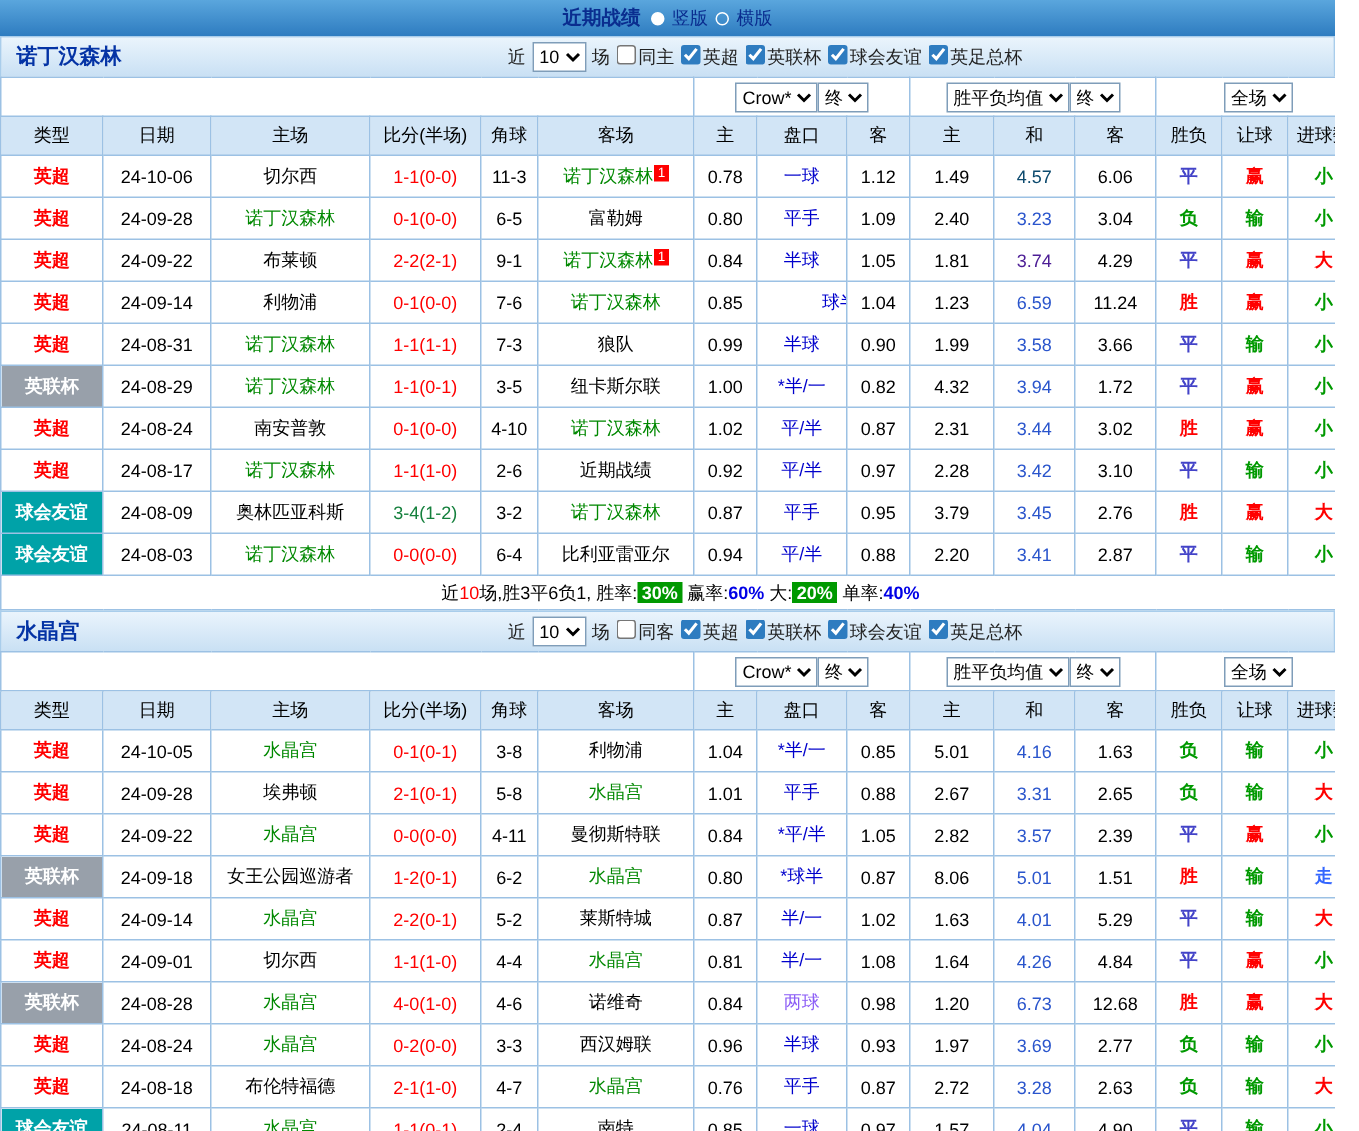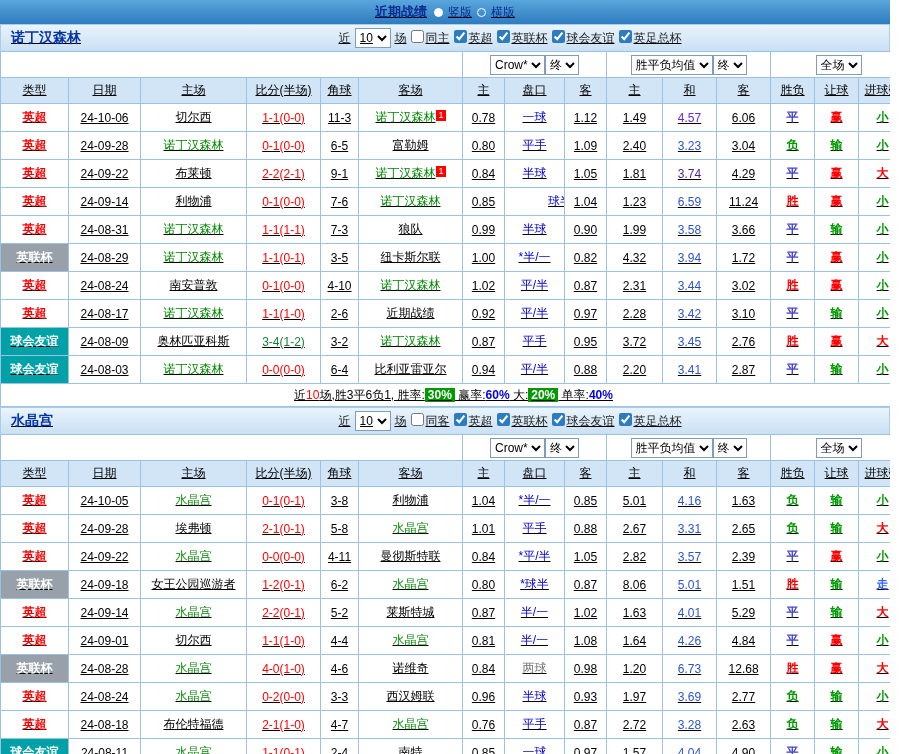--- a/index.html
+++ b/index.html
@@ -1,18 +1,18 @@
 <!DOCTYPE html>
 <html><head>
 <meta charset="utf-8">
 <style>
   * { margin:0; padding:0; box-sizing:border-box; }
   html,body { background:#fff; }
   body { font-family:"Liberation Sans","DejaVu Sans",sans-serif; }
-  #app { width:890px; height:754px; overflow:hidden; background:#fff;text-decoration:underline; }
+  #app { width:890px; height:754px; overflow:hidden; background:#fff; }
 
   
   .topbar { height:24px; background:linear-gradient(180deg,#5aa6dd,#2e7cc0);
             display:flex; align-items:center; justify-content:center; gap:7px; }
   .topbar-title { color:#0a2d8f; font-weight:bold; font-size:13px; }
   .radio-group { display:flex; align-items:center; gap:5px; }
   .radio { width:9px; height:9px; border:1px solid #fff; border-radius:50%;
            display:inline-block; background:transparent; cursor:pointer; }
   .radio.selected { background:#fff; }
   .radio-label { color:#0a2d8f; font-size:12px; }
@@ -139,21 +139,21 @@
               <td class="bold" style="color: rgb(255, 0, 0);">英超</td>
               <td>24-10-06</td>
               <td class="link-like"><span>切尔西</span></td>
               <td class="link-like" style="color: rgb(255, 0, 0);">1-1(0-0)</td>
               <td>11-3</td>
               <td class="link-like"><span style="color: rgb(0, 136, 0);">诺丁汉森林</span><span class="red-badge" style="background: rgb(255, 0, 0);">1</span></td>
               <td>0.78</td>
               <td style="color: rgb(0, 0, 204);">一球</td>
               <td>1.12</td>
               <td>1.49</td>
-              <td style="color: #6d28d9; margin-left: 38px;">4.57</td>
+              <td style="color: #0c4a6e; margin-left: 38px;">4.57</td>
               <td>6.06</td>
               <td class="bold" style="color: rgb(67, 67, 200);">平</td>
               <td class="bold" style="color: rgb(255, 0, 0);">赢</td>
               <td class="bold" style="color: rgb(0, 153, 0);">小</td>
             </tr>
             <tr>
               <td class="bold" style="color: rgb(255, 0, 0);">英超</td>
               <td>24-09-28</td>
               <td class="link-like"><span style="color: rgb(0, 136, 0);">诺丁汉森林</span></td>
               <td class="link-like" style="color: rgb(255, 0, 0);">0-1(0-0)</td>
@@ -274,21 +274,21 @@
             <tr>
               <td class="bold" style="color: rgb(255, 255, 255); background: rgb(0, 162, 168);">球会友谊</td>
               <td>24-08-09</td>
               <td class="link-like"><span>奥林匹亚科斯</span></td>
               <td class="link-like" style="color: #15803d;">3-4(1-2)</td>
               <td>3-2</td>
               <td class="link-like"><span style="color: rgb(0, 136, 0);">诺丁汉森林</span></td>
               <td>0.87</td>
               <td style="color: rgb(0, 0, 204);">平手</td>
               <td>0.95</td>
-              <td>3.72</td>
+              <td>3.79</td>
               <td style="color: rgb(42, 85, 204);">3.45</td>
               <td>2.76</td>
               <td class="bold" style="color: rgb(255, 0, 0);">胜</td>
               <td class="bold" style="color: rgb(255, 0, 0);">赢</td>
               <td class="bold" style="color: rgb(255, 0, 0);">大</td>
             </tr>
             <tr>
               <td class="bold" style="color: rgb(255, 255, 255); background: rgb(0, 162, 168);">球会友谊</td>
               <td>24-08-03</td>
               <td class="link-like"><span style="color: rgb(0, 136, 0);">诺丁汉森林</span></td>
@@ -492,21 +492,21 @@
               <td class="bold" style="color: rgb(0, 153, 0);">小</td>
             </tr>
             <tr>
               <td class="bold" style="color: rgb(255, 255, 255); background: rgb(152, 160, 170);">英联杯</td>
               <td>24-08-28</td>
               <td class="link-like"><span style="color: rgb(0, 136, 0);">水晶宫</span></td>
               <td class="link-like" style="color: rgb(255, 0, 0);">4-0(1-0)</td>
               <td>4-6</td>
               <td class="link-like"><span>诺维奇</span></td>
               <td>0.84</td>
-              <td style="color: #737373;">两球</td>
+              <td style="color: #8b5cf6;">两球</td>
               <td>0.98</td>
               <td>1.20</td>
               <td style="color: rgb(42, 85, 204);">6.73</td>
               <td>12.68</td>
               <td class="bold" style="color: rgb(255, 0, 0);">胜</td>
               <td class="bold" style="color: rgb(255, 0, 0);">赢</td>
               <td class="bold" style="color: rgb(255, 0, 0);">大</td>
             </tr>
             <tr>
               <td class="bold" style="color: rgb(255, 0, 0);">英超</td>

